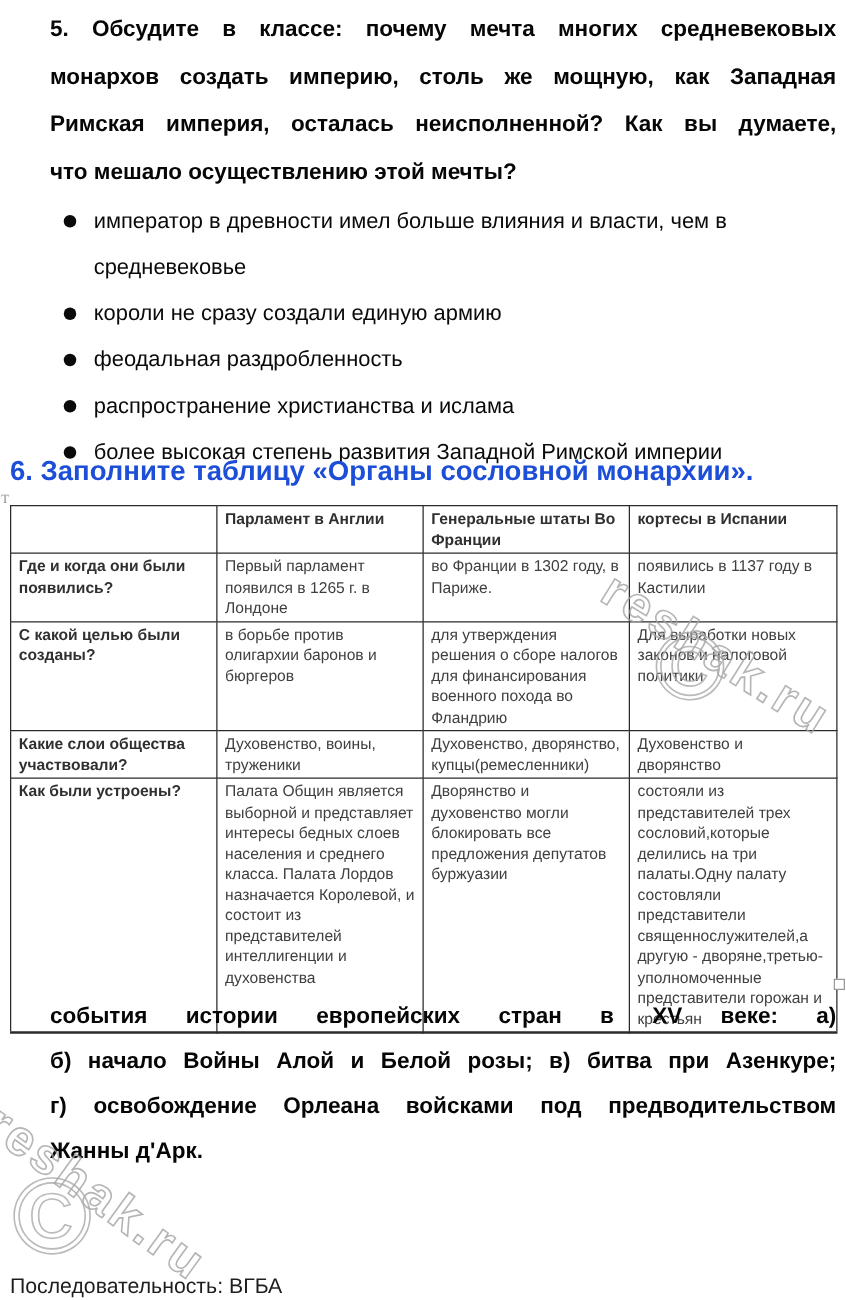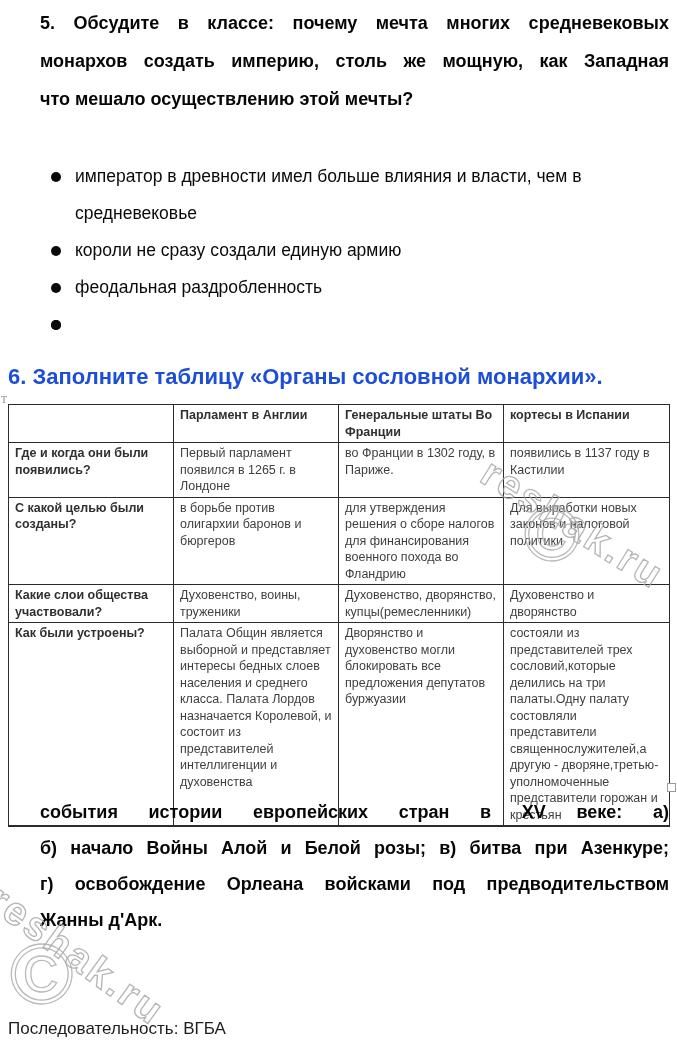--- a/index.html
+++ b/index.html
@@ -59,29 +59,30 @@
   }
   #wm1 .wm-text{transform:rotate(32deg);}
   #wm2 .wm-text{transform:rotate(36deg);}
 </style>
 </head>
 <body>
 
 <div class="q-para" id="q5" style="top:4px">
   <div class="q-line">5. Обсудите в классе: почему мечта многих средневековых</div>
   <div class="q-line">монархов создать империю, столь же мощную, как Западная</div>
+  <div class="q-line">Римская империя, осталась неисполненной? Как вы думаете,</div>
   <div class="q-line last">что мешало осуществлению этой мечты?</div>
 </div>
 
 <ul class="blist">
   <li><span class="dot"></span><span>император в древности имел больше влияния и власти, чем в средневековье</span></li>
   <li><span class="dot"></span><span>короли не сразу создали единую армию</span></li>
   <li><span class="dot"></span><span>феодальная раздробленность</span></li>
-  <li><span class="dot"></span></li>
-  <li><span class="dot"></span></li>
+  <li><span class="dot"></span><span>распространение христианства и ислама</span></li>
+  <li><span class="dot"></span><span>более высокая степень развития Западной Римской империи</span></li>
 </ul>
 
 <div class="heading">6. Заполните таблицу «Органы сословной монархии».</div>
 
 <div class="t-anchor">T</div>
 
 <table class="org-table">
   <colgroup>
     <col style="width:165px">
       <col style="width:165px">

